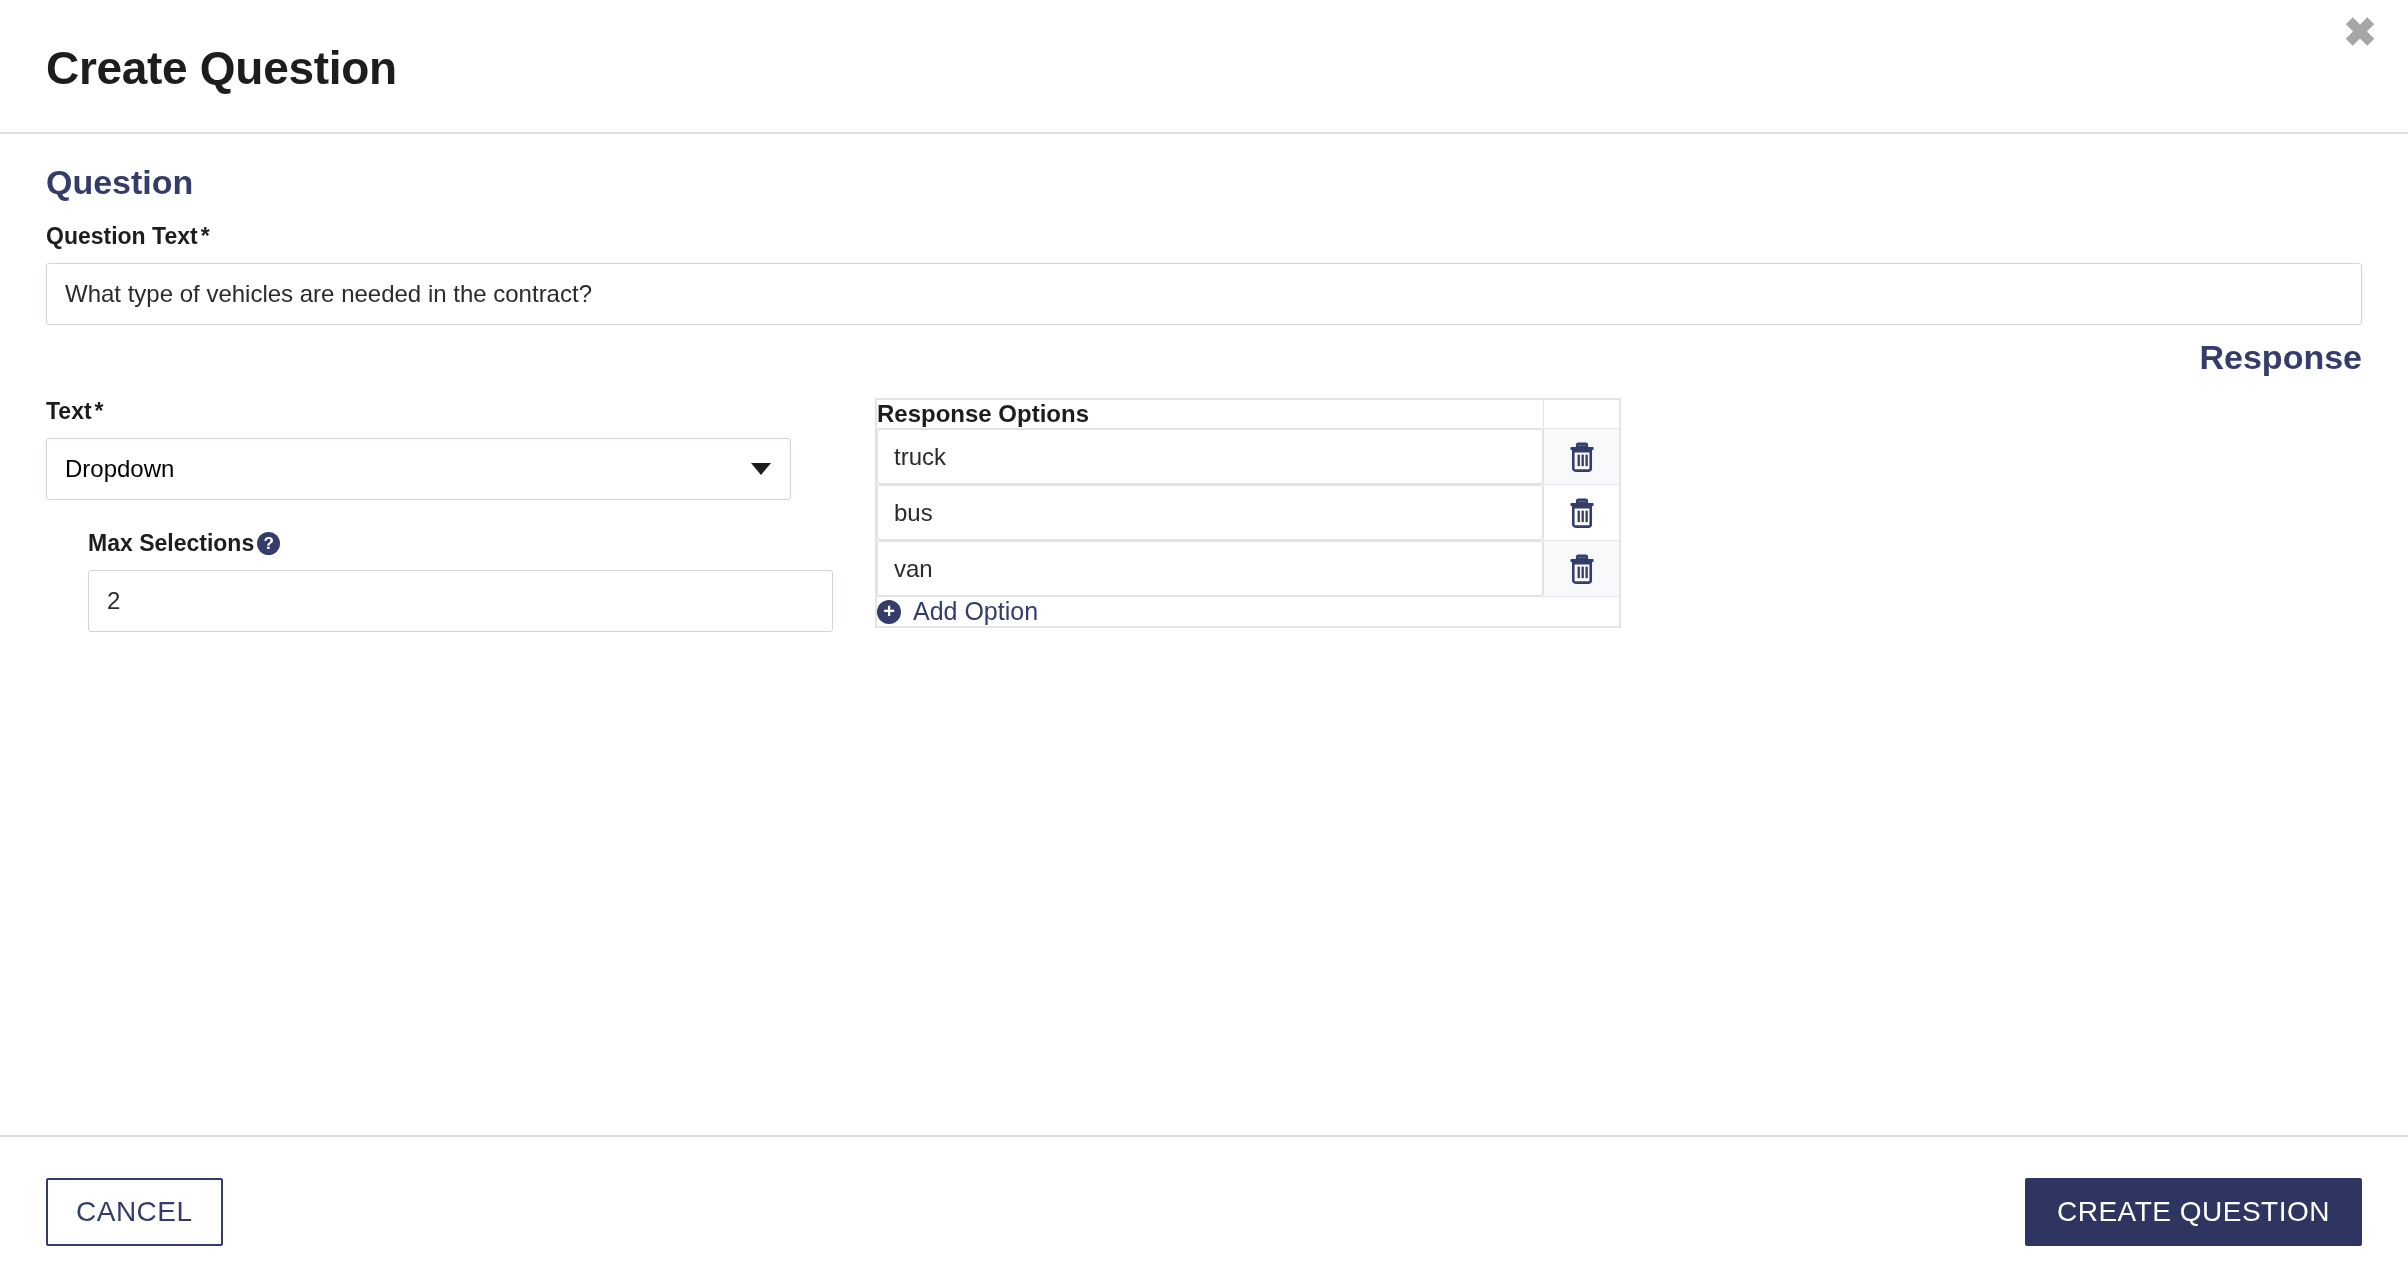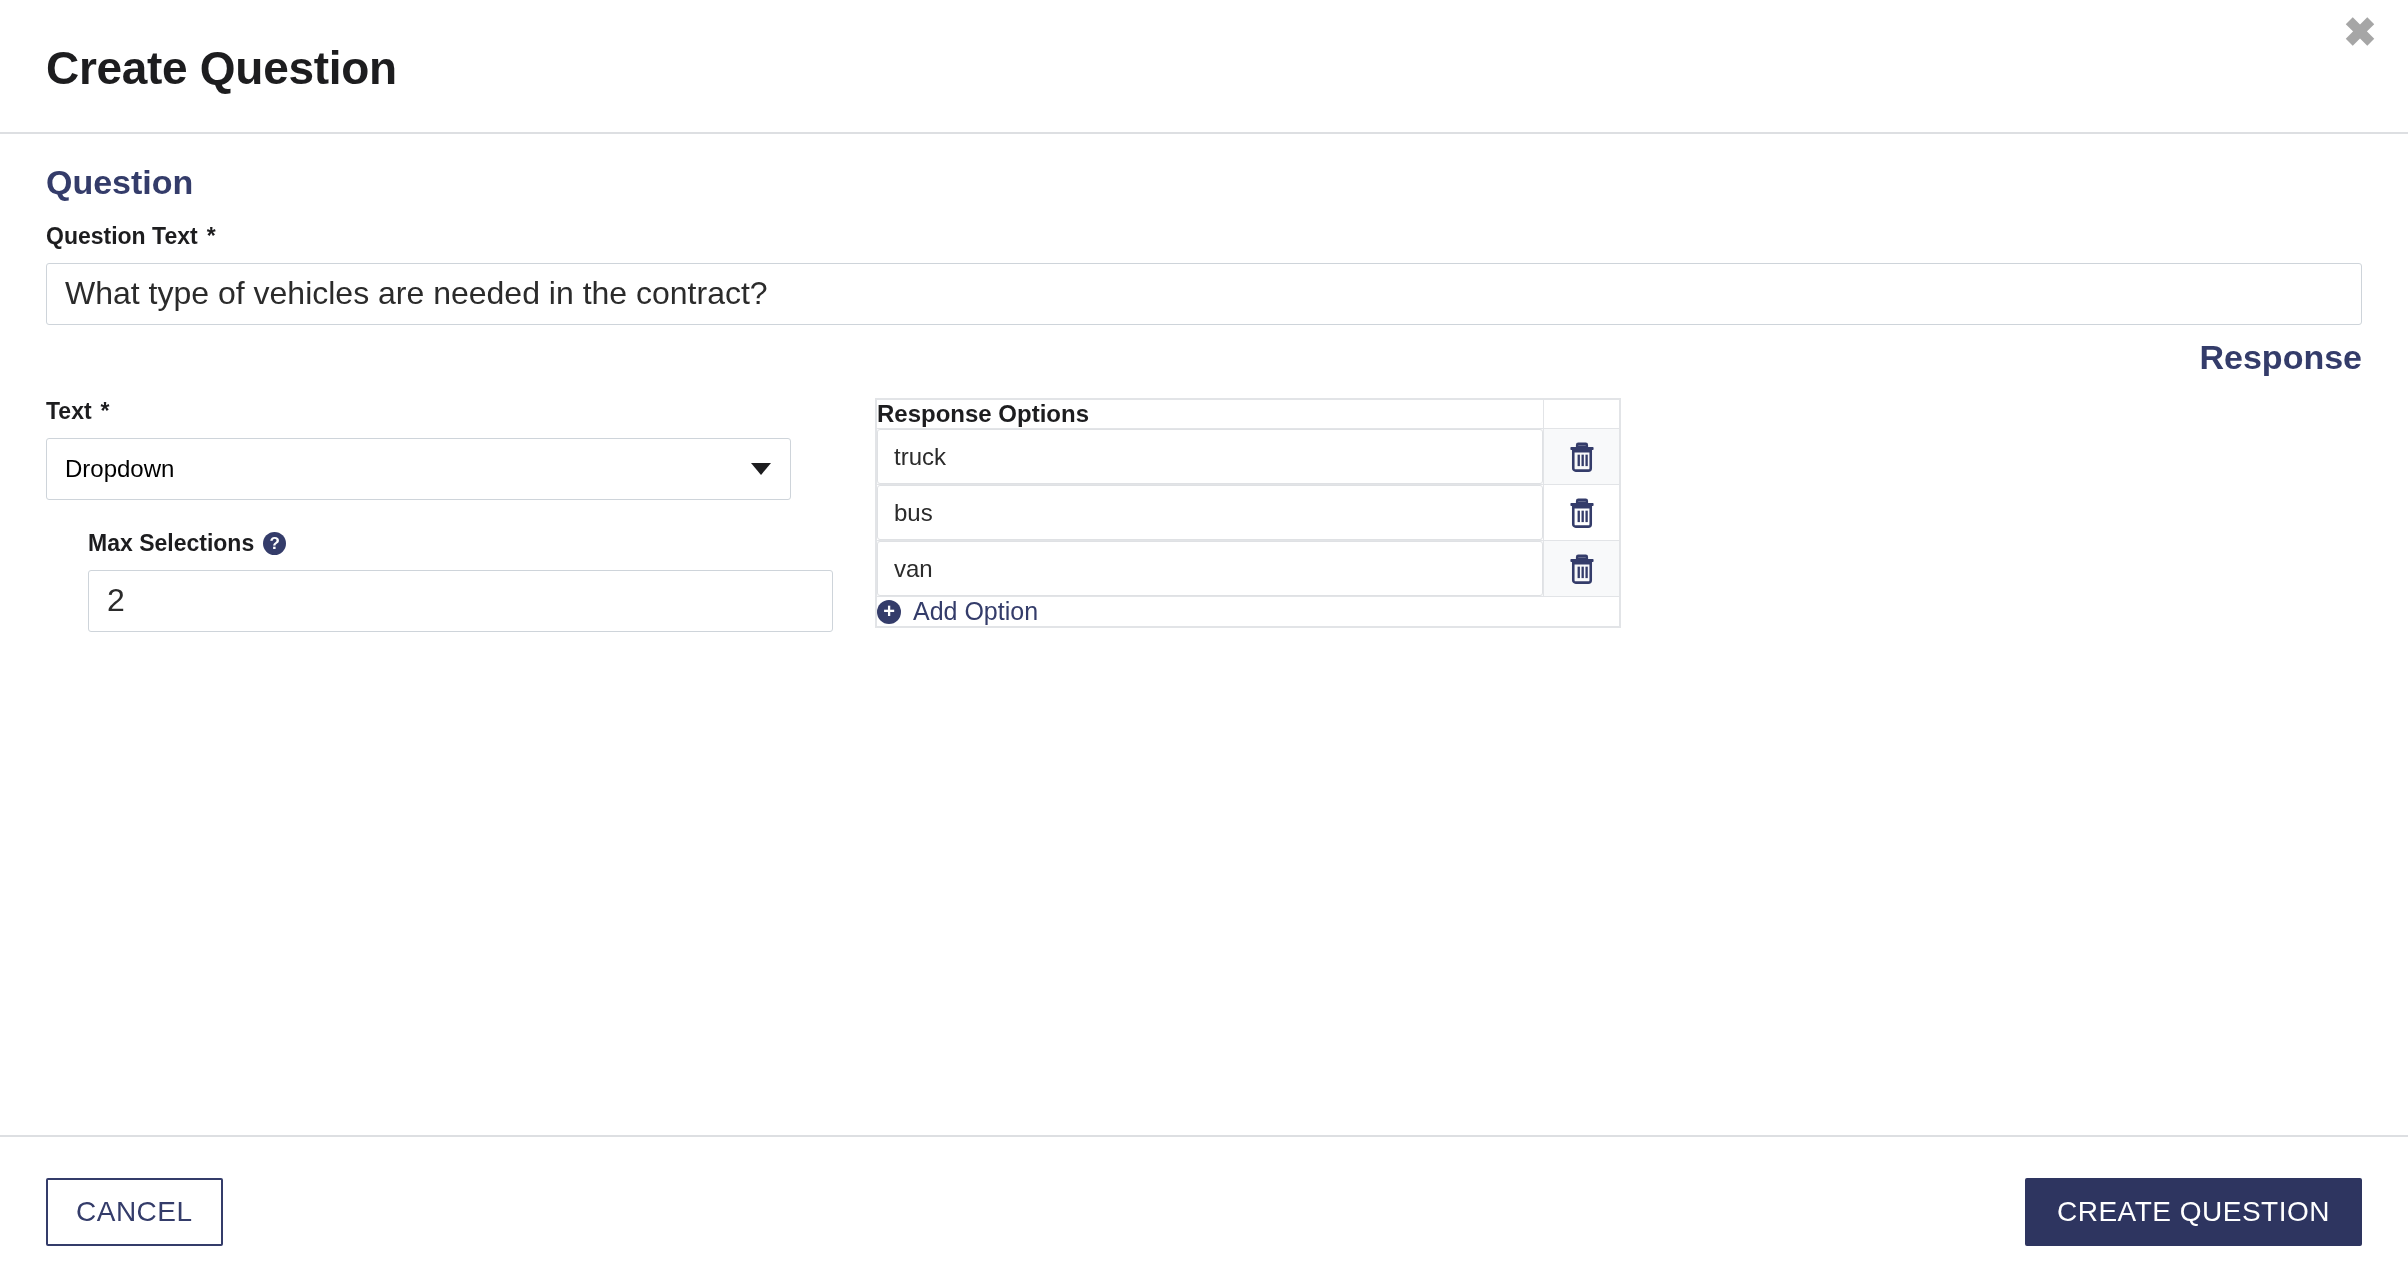--- a/index.html
+++ b/index.html
@@ -72,36 +72,36 @@
     margin-top: 14px;
     text-align: right;
   }
   .field-label {
     font-size: 23px;
     font-weight: 700;
     color: #1d1d1f;
     margin-bottom: 12px;
     display: flex;
     align-items: center;
-    gap: 9px;
+    gap: 3px;
     line-height: 1.2;
   }
   .req-star {
     color: #1d1d1f;
     font-weight: 700;
   }
   .text-input {
     display: block;
     width: 100%;
     height: 62px;
     border: 1px solid #ced4da;
     border-radius: 3px;
     background: #fff;
     padding: 0 18px;
-    font-size: 32px;
+    font-size: 24px;
     font-family: "Liberation Sans", sans-serif;
     color: #2b2b2b;
     outline: none;
   }
 
   
   .response-cols {
     display: flex;
     align-items: flex-start;
   }

